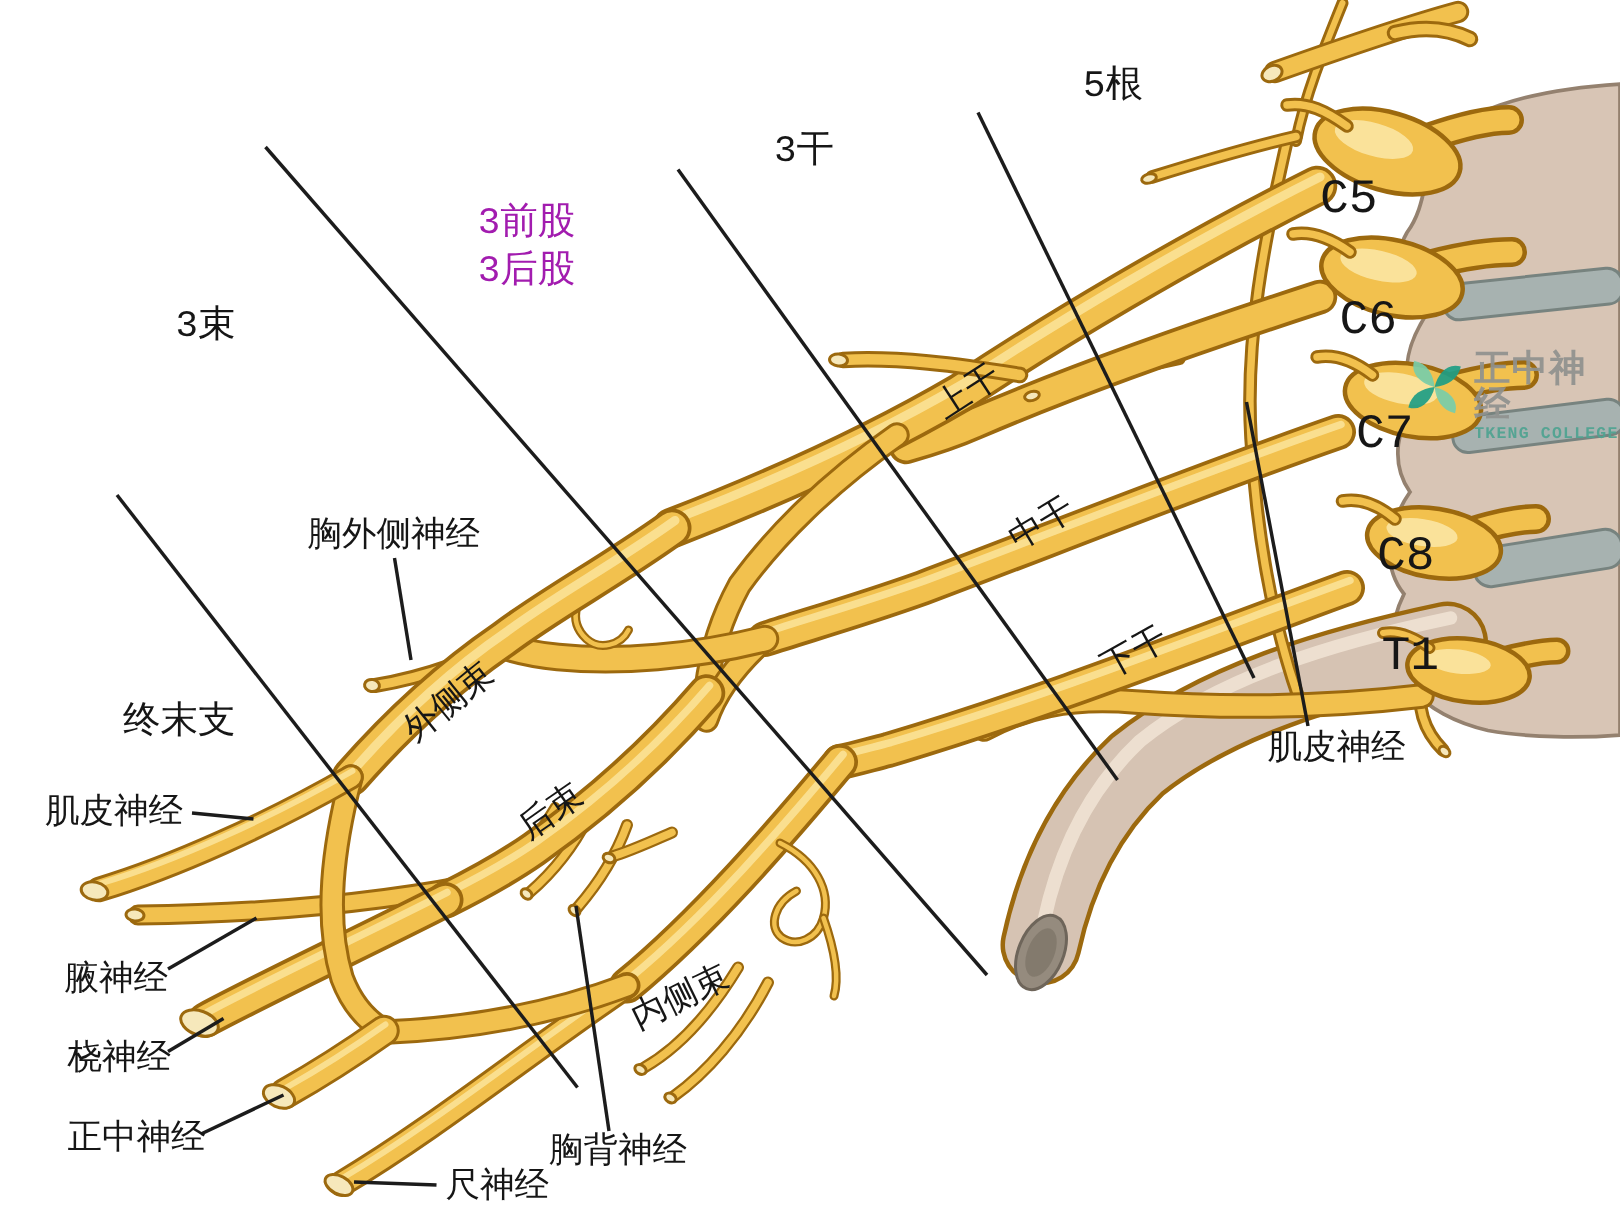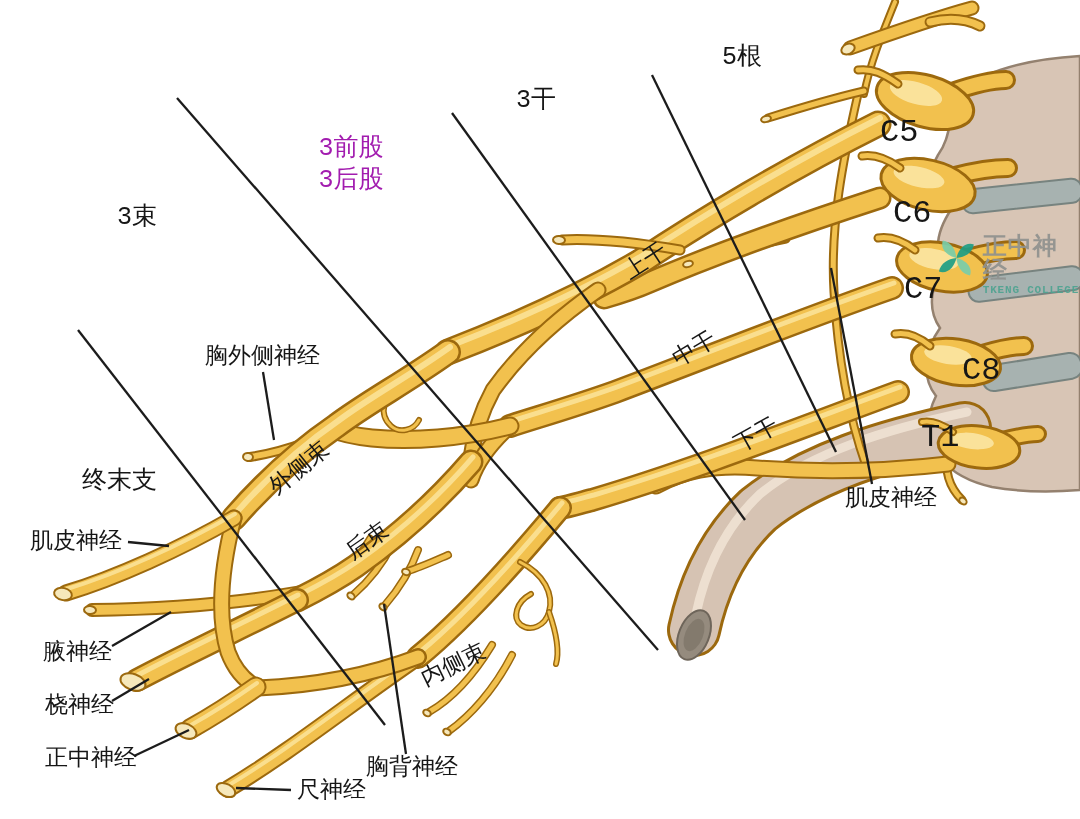--- a/index.html
+++ b/index.html
@@ -272,21 +272,21 @@
   <div class="div2" style="left:305px;top:133px;width:92px">
     <div>3前股</div>
     <div>3后股</div>
   </div>
   <div class="lbl lbl-big" style="left:117px;top:204px">3束</div>
   <div class="lbl lbl-big" style="left:82px;top:468px">终末支</div>
 
   <div class="lbl lbl-root" style="left:880px;top:115px">C5</div>
   <div class="lbl lbl-root" style="left:893px;top:196px">C6</div>
   <div class="lbl lbl-root" style="left:904px;top:272px">C7</div>
-  <div class="lbl lbl-root" style="left:962px;top:353px">C8</div>
+  <div class="lbl lbl-root" style="left:918px;top:353px">C8</div>
   <div class="lbl lbl-root" style="left:921px;top:420px">T1</div>
 
   <div class="lbl lbl-rot" style="left:646px;top:262px;transform:translate(-50%,-50%) rotate(-33deg)">上干</div>
   <div class="lbl lbl-rot" style="left:695px;top:350px;transform:translate(-50%,-50%) rotate(-31deg)">中干</div>
   <div class="lbl lbl-rot" style="left:757px;top:436px;transform:translate(-50%,-50%) rotate(-29deg)">下干</div>
   <div class="lbl lbl-rot" style="left:300px;top:469px;transform:translate(-50%,-50%) rotate(-39deg)">外侧束</div>
   <div class="lbl lbl-rot" style="left:368px;top:542px;transform:translate(-50%,-50%) rotate(-35deg)">后束</div>
   <div class="lbl lbl-rot" style="left:454px;top:666px;transform:translate(-50%,-50%) rotate(-26deg)">内侧束</div>
 
   <div class="lbl" style="left:205px;top:344px">胸外侧神经</div>

